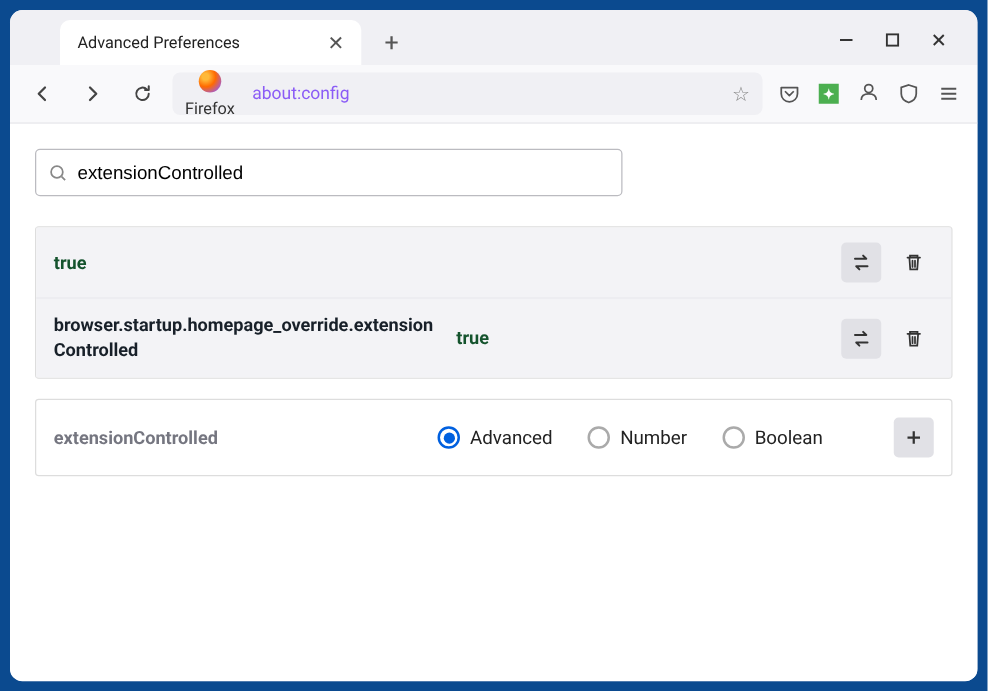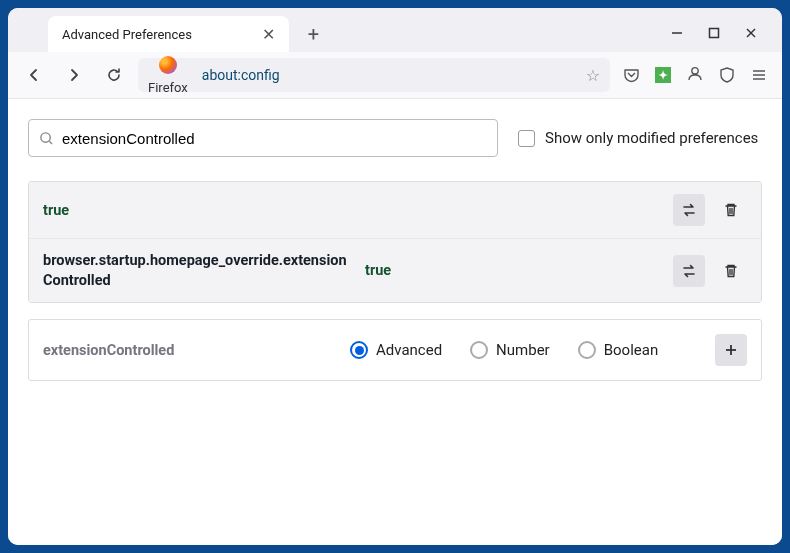--- a/index.html
+++ b/index.html
@@ -100,21 +100,21 @@
       display: flex;
       align-items: center;
       gap: 6px;
       font-size: 13px;
       color: #333;
       padding-right: 6px;
       flex-direction: column;
     }
     .address-text {
       font-size: 14px;
-      color: #0c4a6e;
+      color: #8b5cf6;
       flex: 1;
     }
     .star { color: #888; font-size: 16px; cursor: pointer; }
     .toolbar-icons {
       display: flex;
       gap: 14px;
       padding: 0 4px;
       align-items: center;
     }
     .toolbar-icons > * {
@@ -357,24 +357,20 @@
 
   <div class="content">
     <div class="search-row">
       <div class="search-input">
         <svg width="15" height="15" viewBox="0 0 16 16">
             <circle cx="7" cy="7" r="5" fill="none" stroke="#888" stroke-width="1.5"></circle>
             <line x1="11" y1="11" x2="14" y2="14" stroke="#888" stroke-width="1.5"></line>
           </svg>
         <input type="text" value="extensionControlled" style="">
       </div>
-      <label class="checkbox-label">
-        <span class="checkbox"></span>
-        <span>Show only modified preferences</span>
-      </label>
     </div>
 
     <div class="pref-table">
       <div class="pref-row">
         <div class="pref-value">true</div>
         <div class="pref-actions">
           <div class="icon-btn">
             <svg width="18" height="18" viewBox="0 0 18 18">
                 <path d="M4 6h9l-2.5-2.5M14 12H5l2.5 2.5" fill="none" stroke="#333" stroke-width="1.6" stroke-linecap="round" stroke-linejoin="round"></path>
               </svg>

